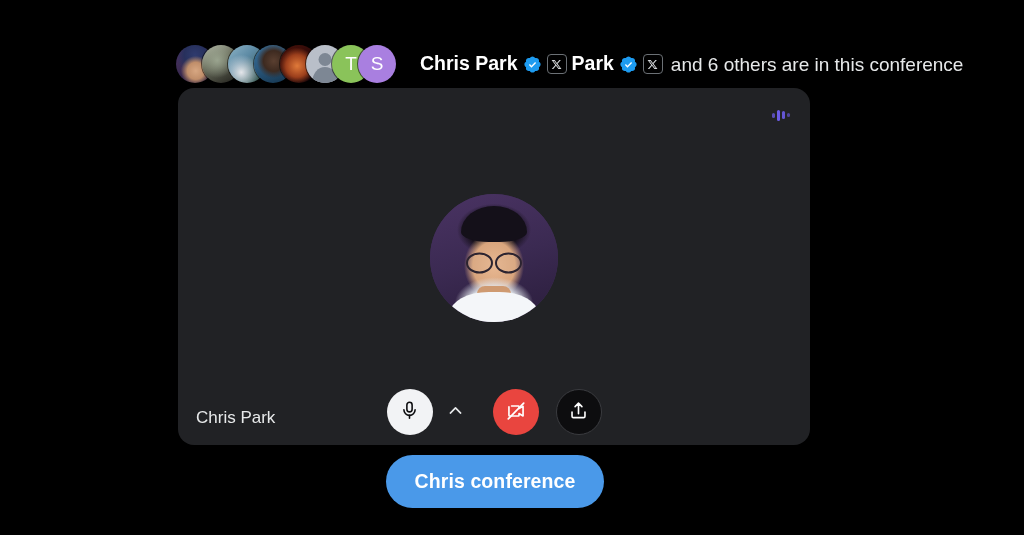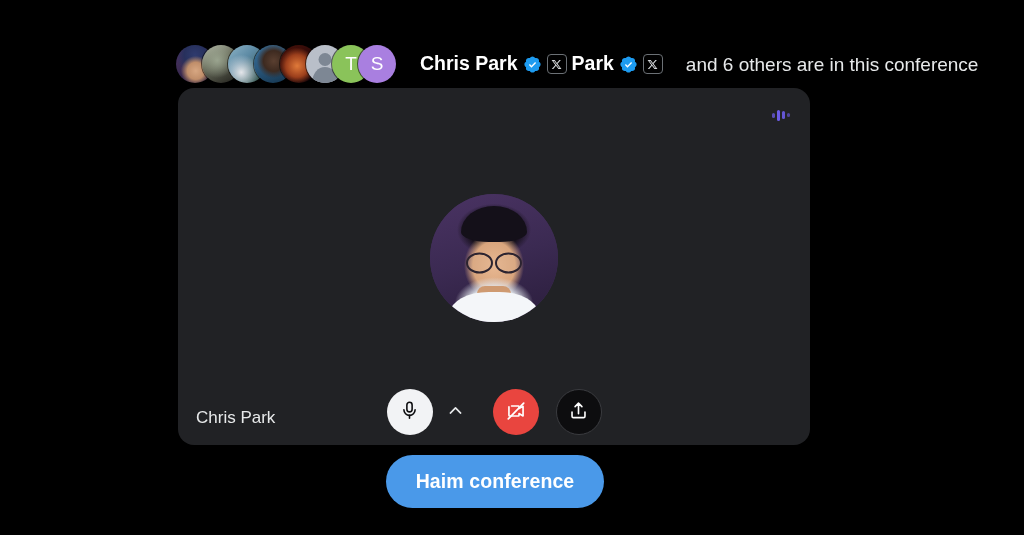--- a/index.html
+++ b/index.html
@@ -138,21 +138,21 @@
     border: 1.5px solid #6b7075;
     border-radius: 4px;
     margin: 0 5px 0 1px;
     flex: none;
   }
   .badge-x svg { display: block; }
   .htail {
     font-weight: 400;
     color: #e7e9ea;
     font-size: 19px;
-    margin-left: 18px;
+    margin-left: 3px;
   }
 
   
   .video-panel {
     position: absolute;
     left: 178px;
     top: 88px;
     width: 632px;
     height: 357px;
     background: #212225;
@@ -437,15 +437,15 @@
           <svg viewBox="0 0 24 24" width="21" height="21" aria-hidden="true">
             <path d="M12 15.6V3.6m0 0L8.1 7.5M12 3.6l3.9 3.9" fill="none" stroke="#ffffff" stroke-width="1.85" stroke-linecap="round" stroke-linejoin="round"></path>
             <path d="M4.6 13.8v4.7a1.6 1.6 0 0 0 1.6 1.6h11.6a1.6 1.6 0 0 0 1.6-1.6v-4.7" fill="none" stroke="#ffffff" stroke-width="1.85" stroke-linecap="round" stroke-linejoin="round"></path>
           </svg>
         </span>
       </button>
 
     </div>
   </div>
 
-  <button class="enter-btn">Haim conference</button>
+  <button class="enter-btn">Chris conference</button>
 
 </div>
 
 </body></html>

